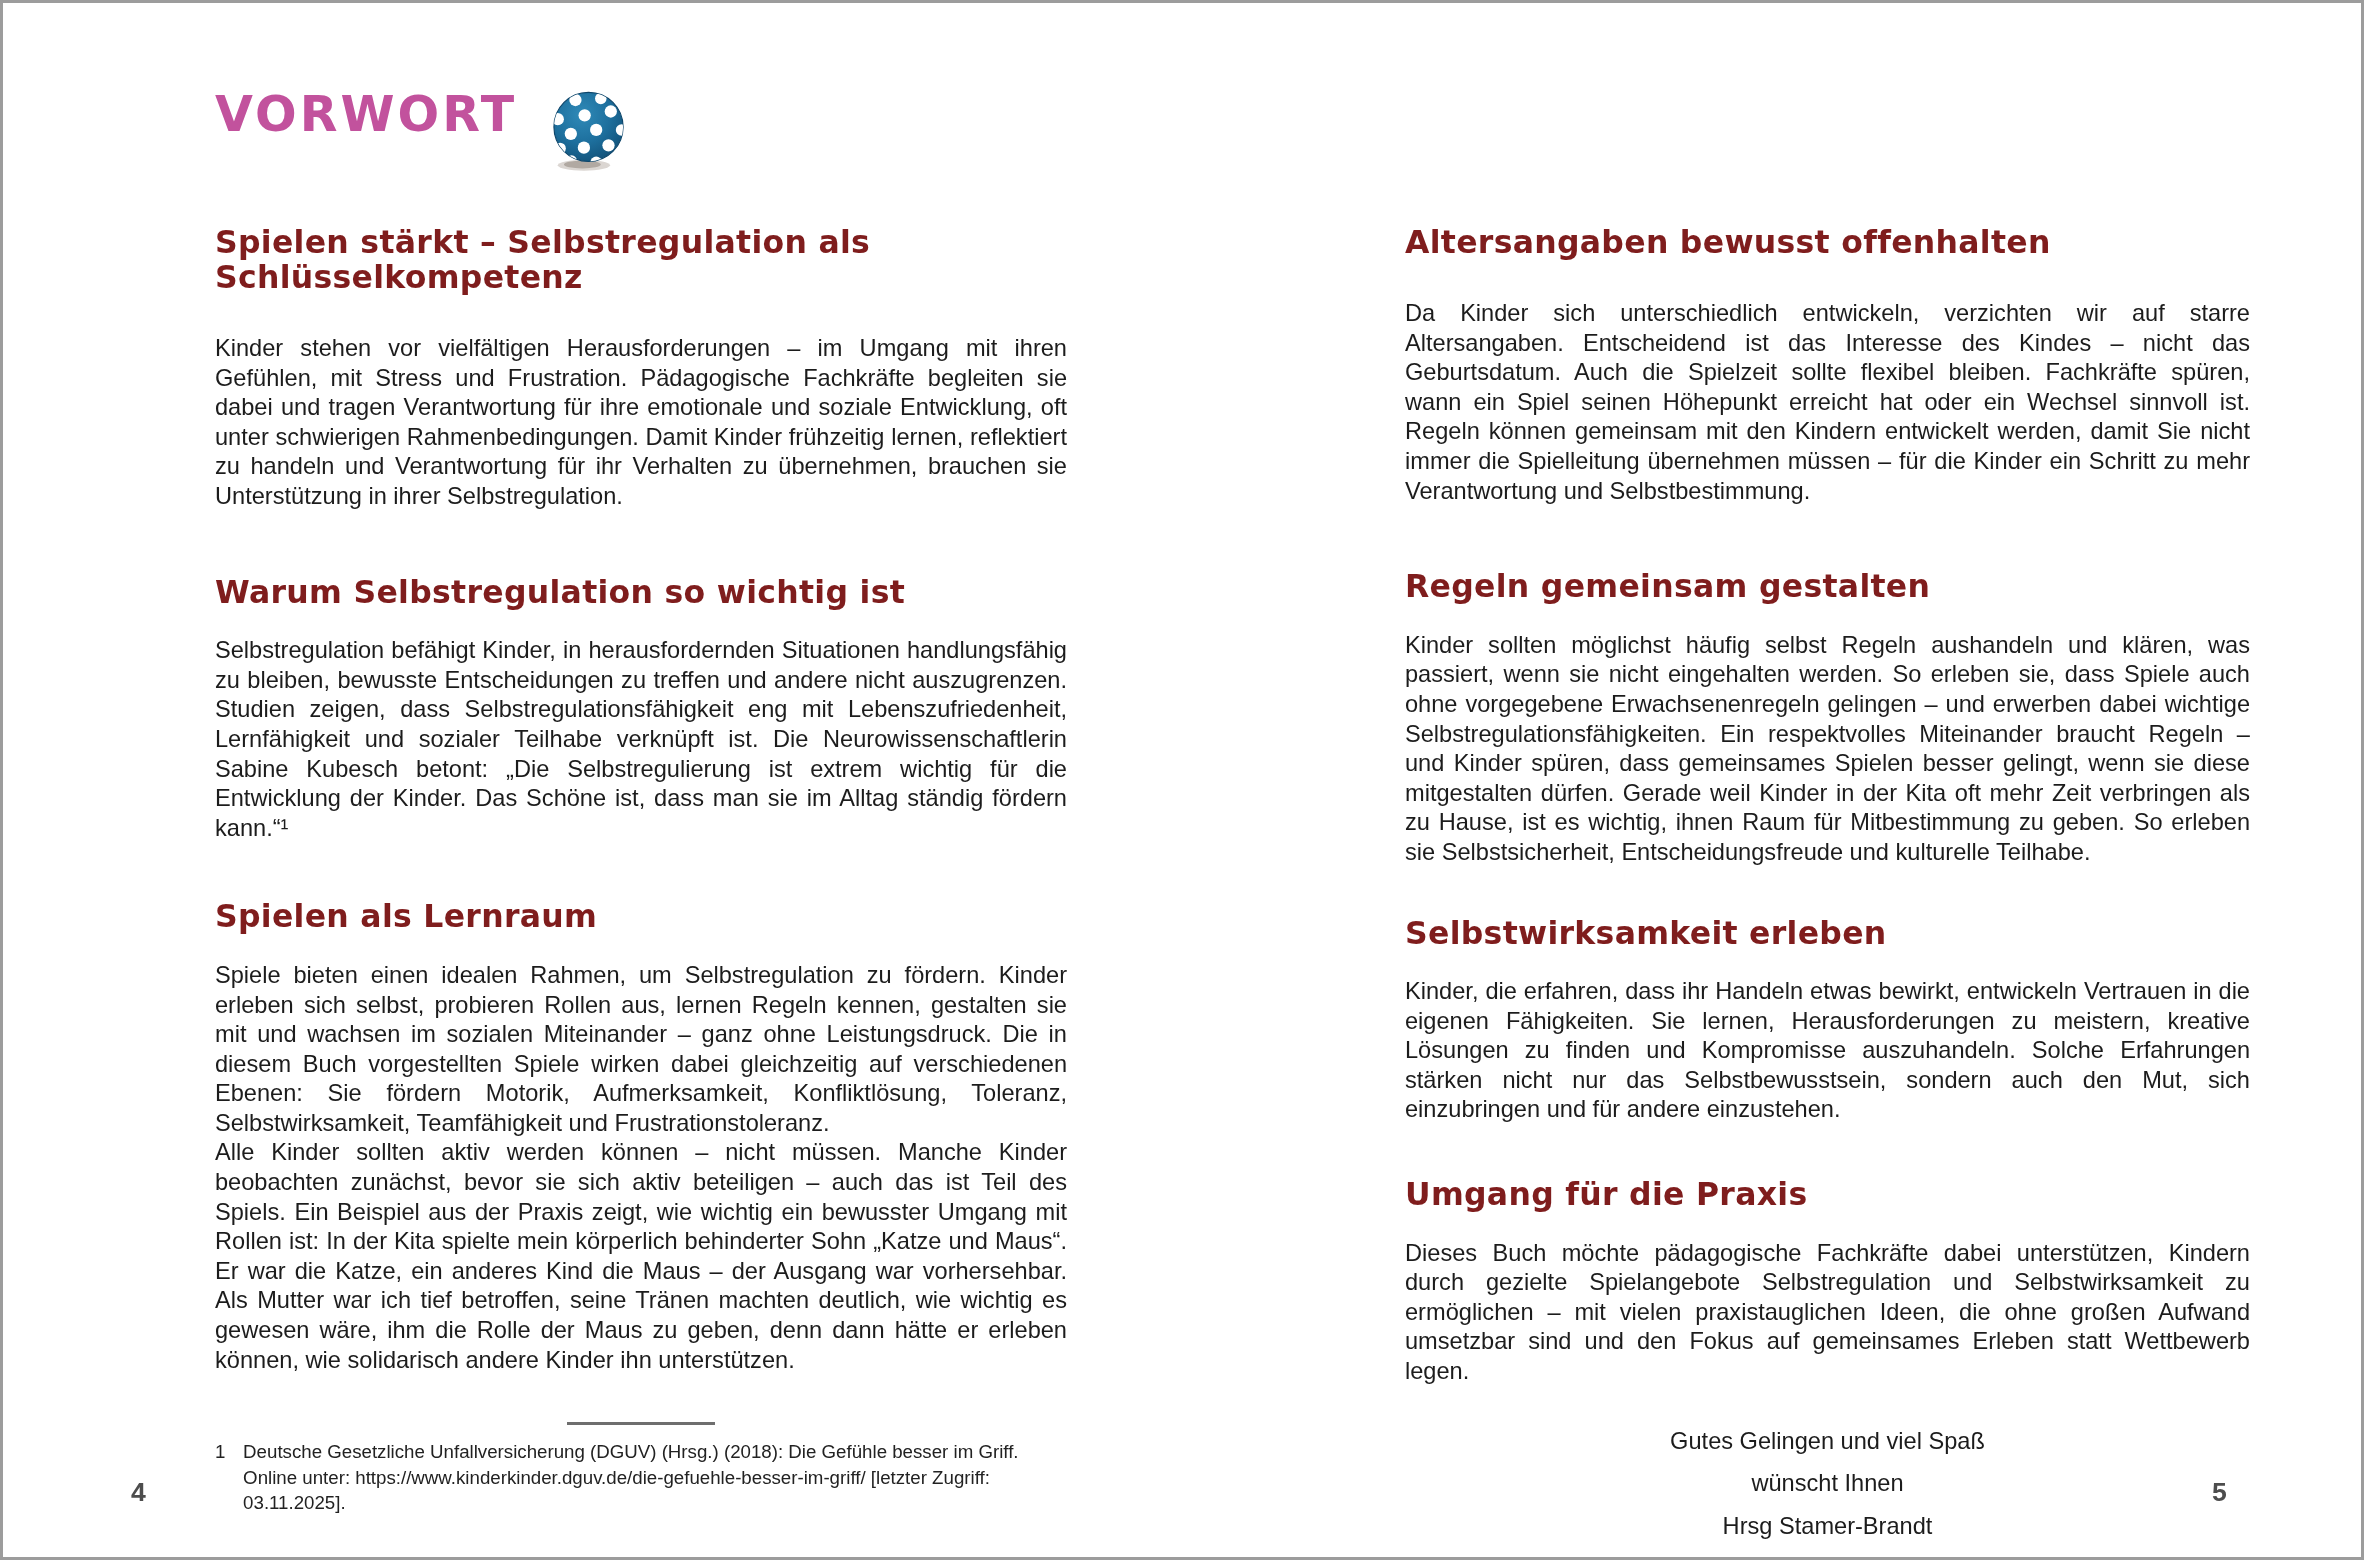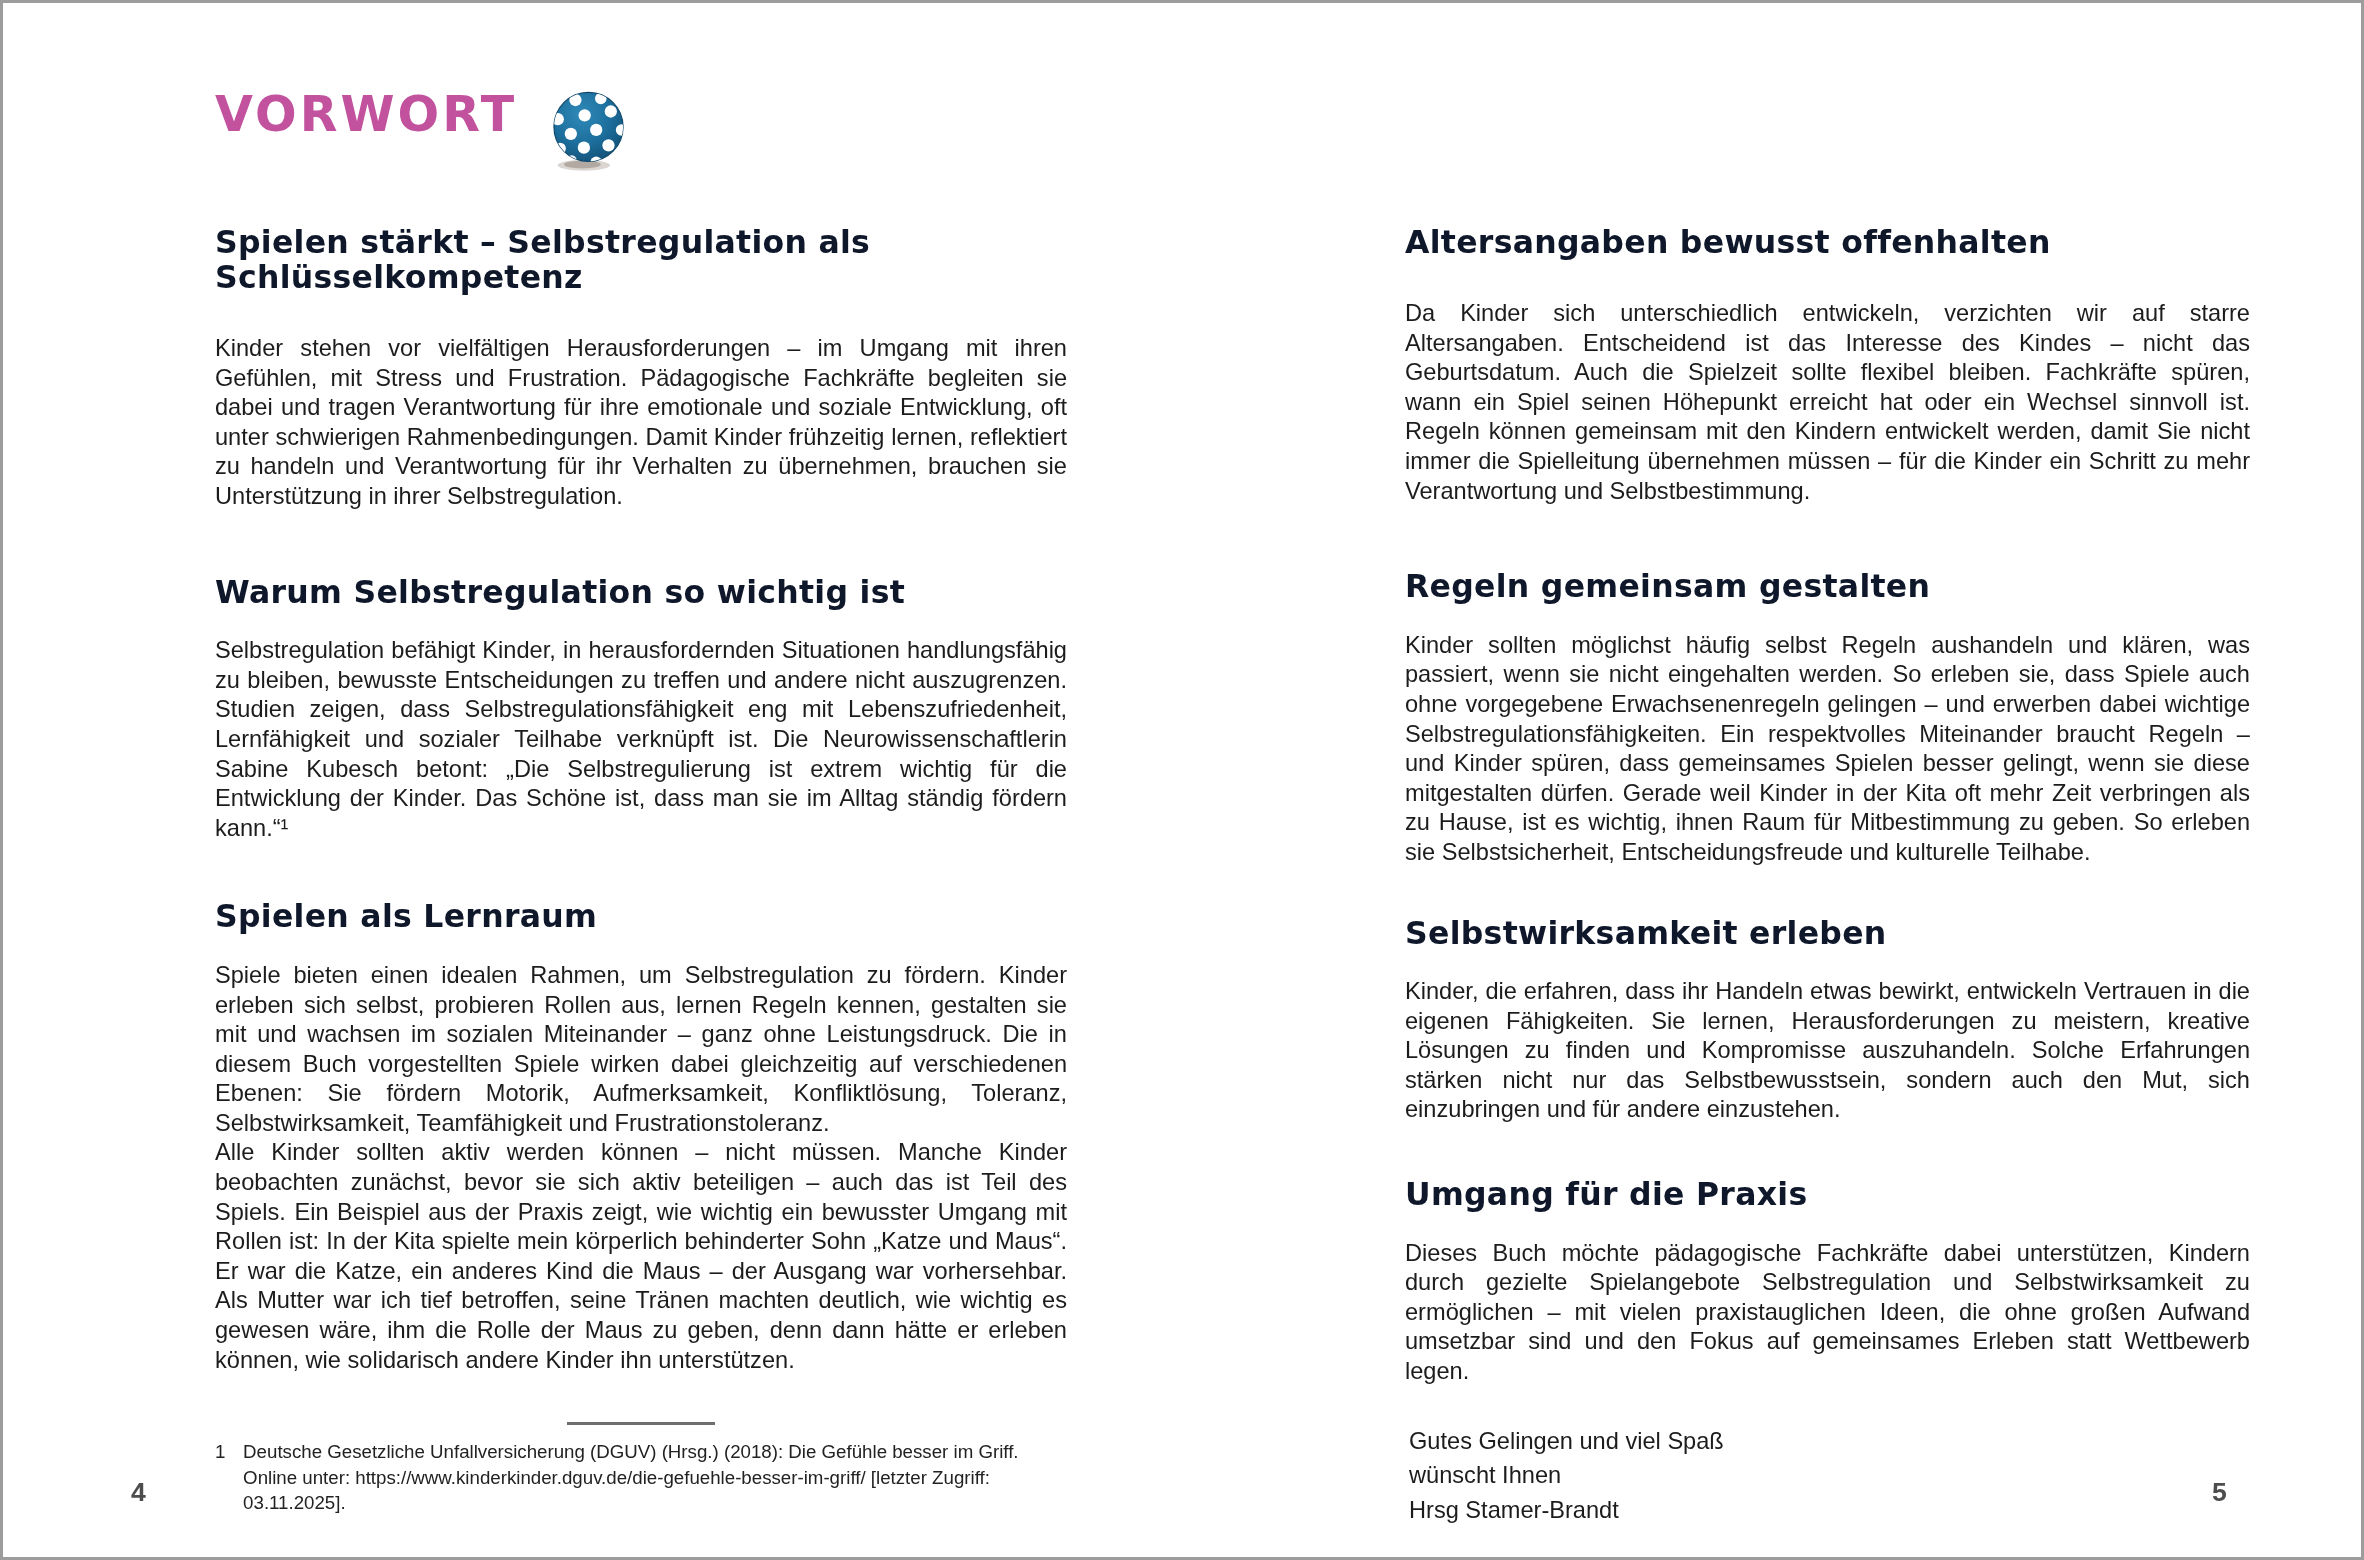--- a/index.html
+++ b/index.html
@@ -35,21 +35,21 @@
 
   .col { position: absolute; top: 222px; }
   .col.left  { left: 212px;  width: 852px; }
   .col.right { left: 1402px; width: 845px; }
 
   .sec-heading {
     font-family: "DejaVu Sans", sans-serif;
     font-size: 31.5px;
     font-weight: 700;
     letter-spacing: 0.3px;
-    color: #0f172a;
+    color: #7f1d1d;
     line-height: 35px;
     margin: 0;
   }
   .body-p {
     font-size: 23.6px;
     line-height: 29.6px;
     text-align: justify;
     margin: 0;
     color: #1c1c1c;
   }
@@ -76,21 +76,21 @@
     gap: 17.7px;
   }
   .footnote .marker { flex: 0 0 auto; }
   .footnote .fn-text { flex: 1 1 auto; }
 
   .closing {
     margin-top: 39px;
     font-size: 23.6px;
     line-height: 30.5px;
   }
-  .closing div { margin: 4px; }
+  .closing div { margin: 12px; text-align: center; }
 
   .page-number {
     position: absolute;
     top: 1474px;
     font-size: 26.6px;
     font-weight: 700;
     color: #4d4d4d;
   }
   .page-number.left  { left: 128px; }
   .page-number.right { left: 2209px; }

